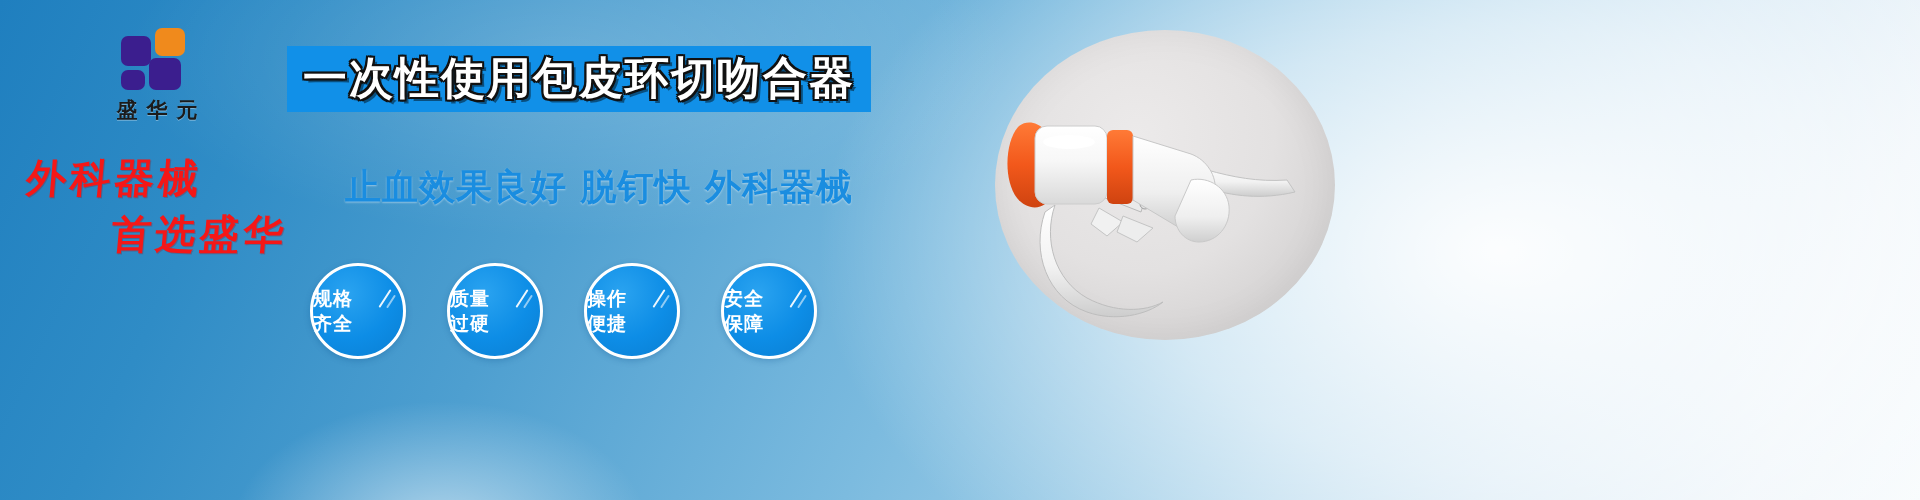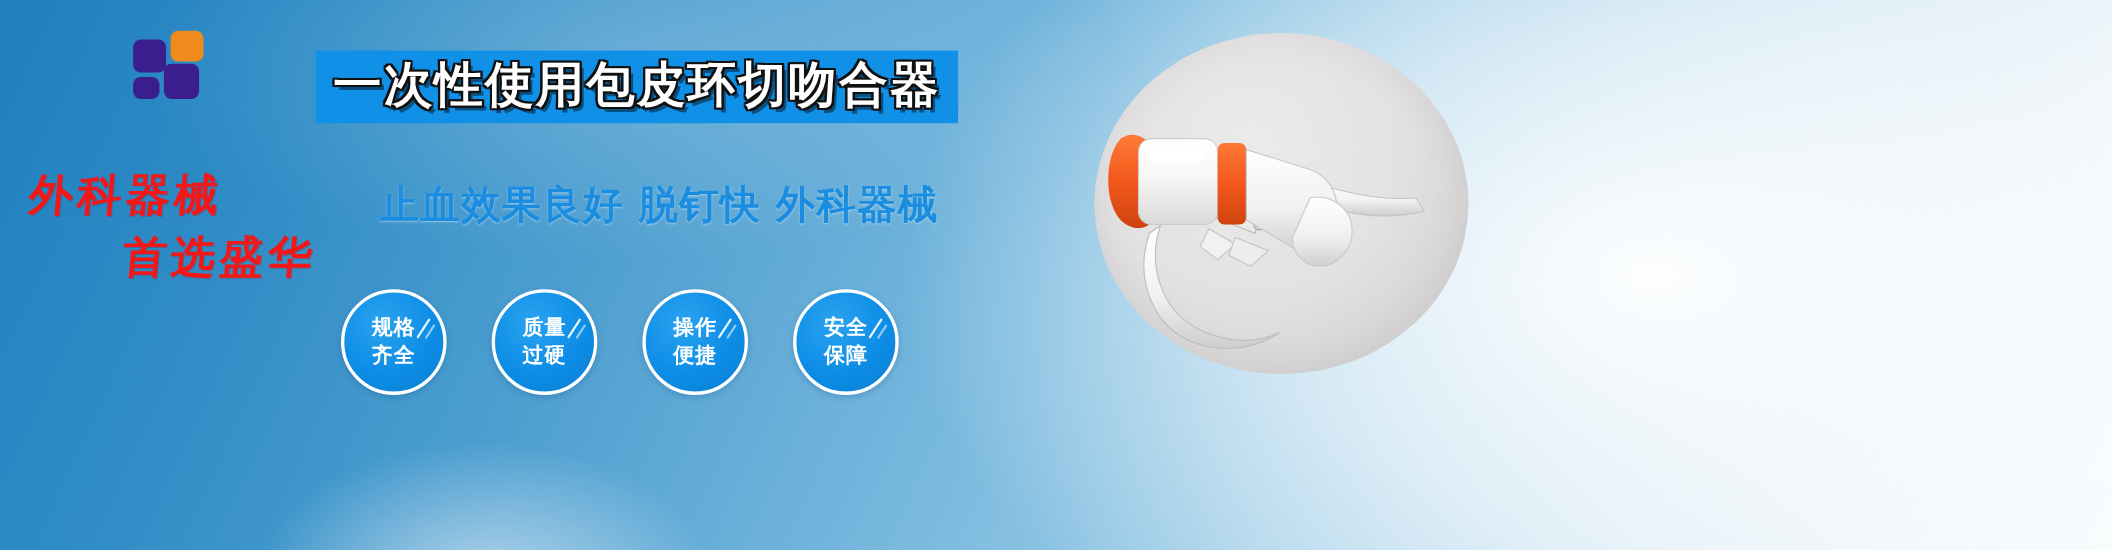--- a/index.html
+++ b/index.html
@@ -76,21 +76,21 @@
     text-shadow:0 1px 2px rgba(255,255,255,0.45);
   }
 
   
   #features{position:absolute;left:310px;top:263px;display:flex;gap:41px;}
   .feature{
     position:relative;width:96px;height:96px;border-radius:50%;
     background:radial-gradient(circle at 38% 30%, #2aa3f0 0%, #0d8de6 55%, #0a7ed2 100%);
     border:3px solid #ffffff;
     box-shadow:0 2px 6px rgba(10,80,140,0.28);
-    display:flex;flex-direction:column;align-items:center;justify-content:center;
+    display:flex;flex-direction:column;justify-content:center;
     box-sizing:border-box;
   }
   .feature .fl{
     color:#ffffff;font-size:19px;line-height:25px;font-weight:600;
     letter-spacing:1px;display:block;
   }
   .feature .slash{
     position:absolute;right:17px;top:22px;width:2px;height:21px;
     background:rgba(255,255,255,0.92);transform:rotate(33deg);
     border-radius:1px;
@@ -119,20 +119,21 @@
   <div id="glow-top"></div>
   <div id="glow-bl"></div>
 
   <div id="logo">
     <div id="logo-mark">
       <span class="blk p" id="lb1"></span>
       <span class="blk o" id="lb2"></span>
       <span class="blk p" id="lb3"></span>
       <span class="blk p" id="lb4"></span>
     </div>
+    <div id="logo-text">盛华元</div>
   </div>
 
   <div id="slogan-red">
     <span class="l1">外科器械</span>
     <span class="l2">首选盛华</span>
   </div>
 
   <div id="title-band">
     <div id="title-text">一次性使用包皮环切吻合器</div>
   </div>

